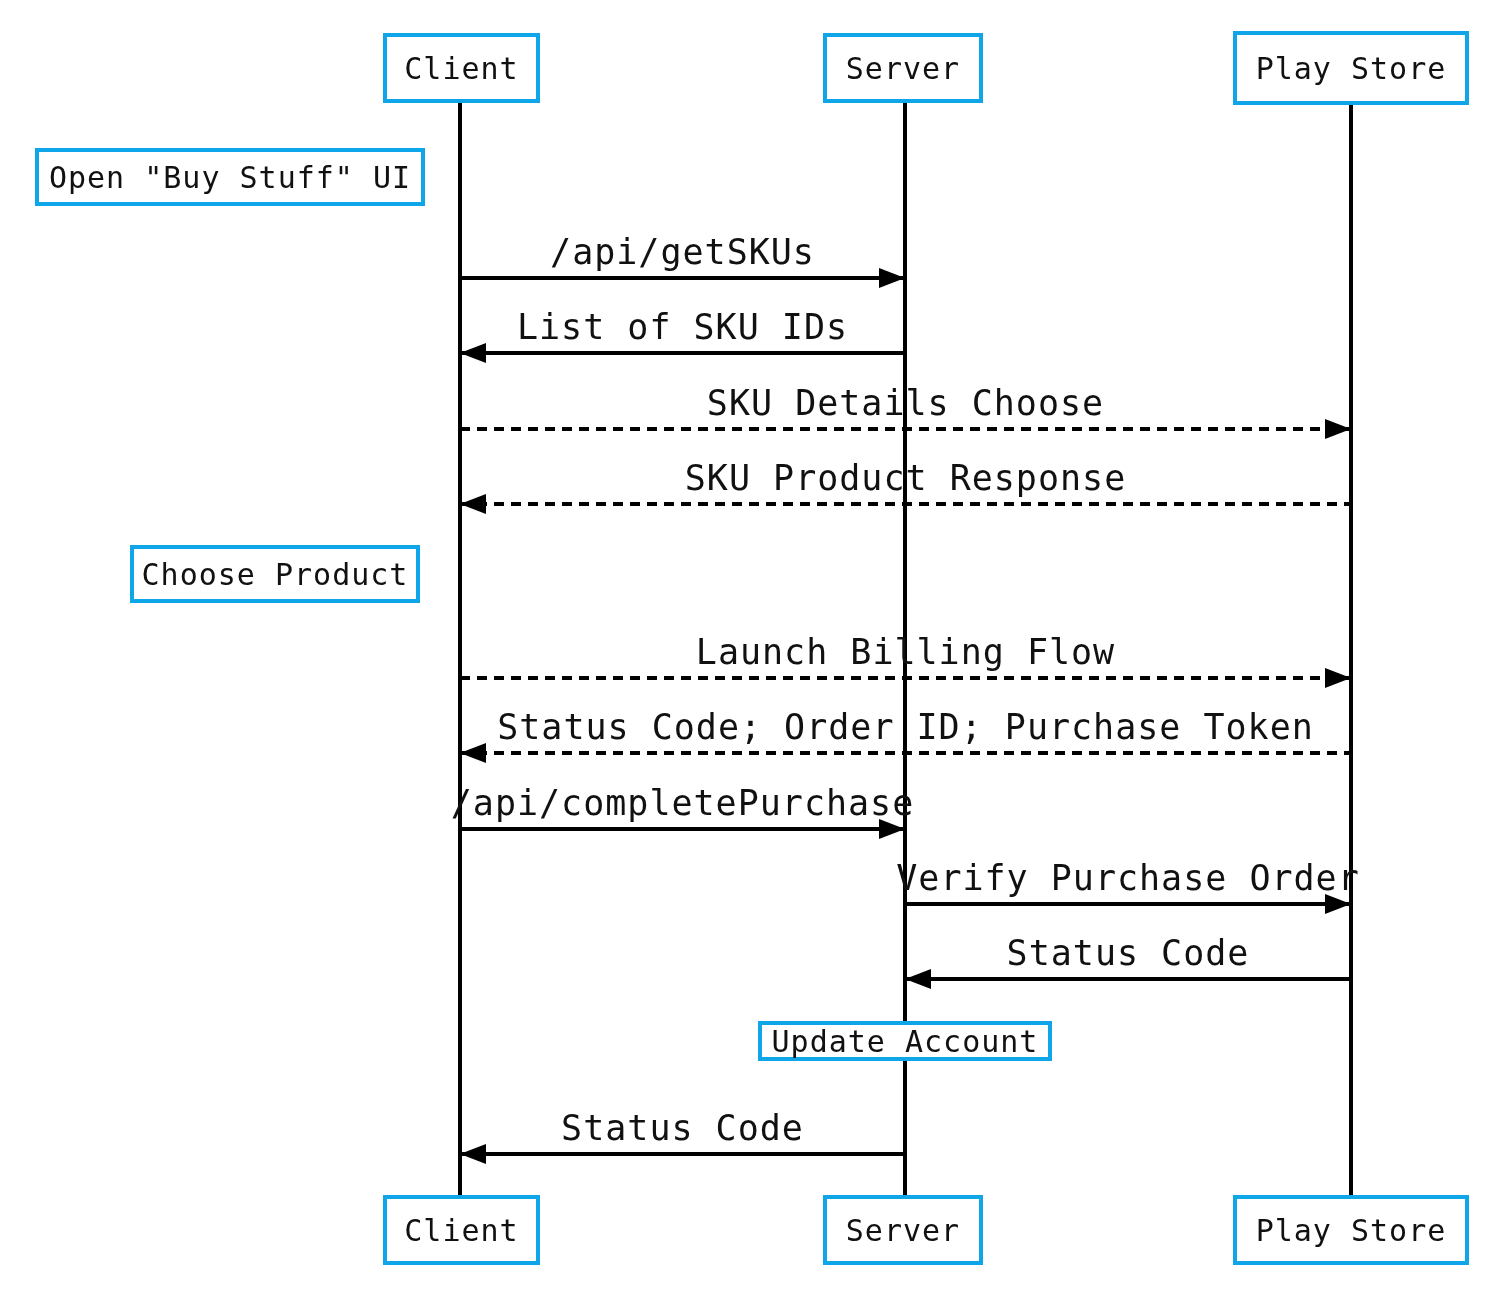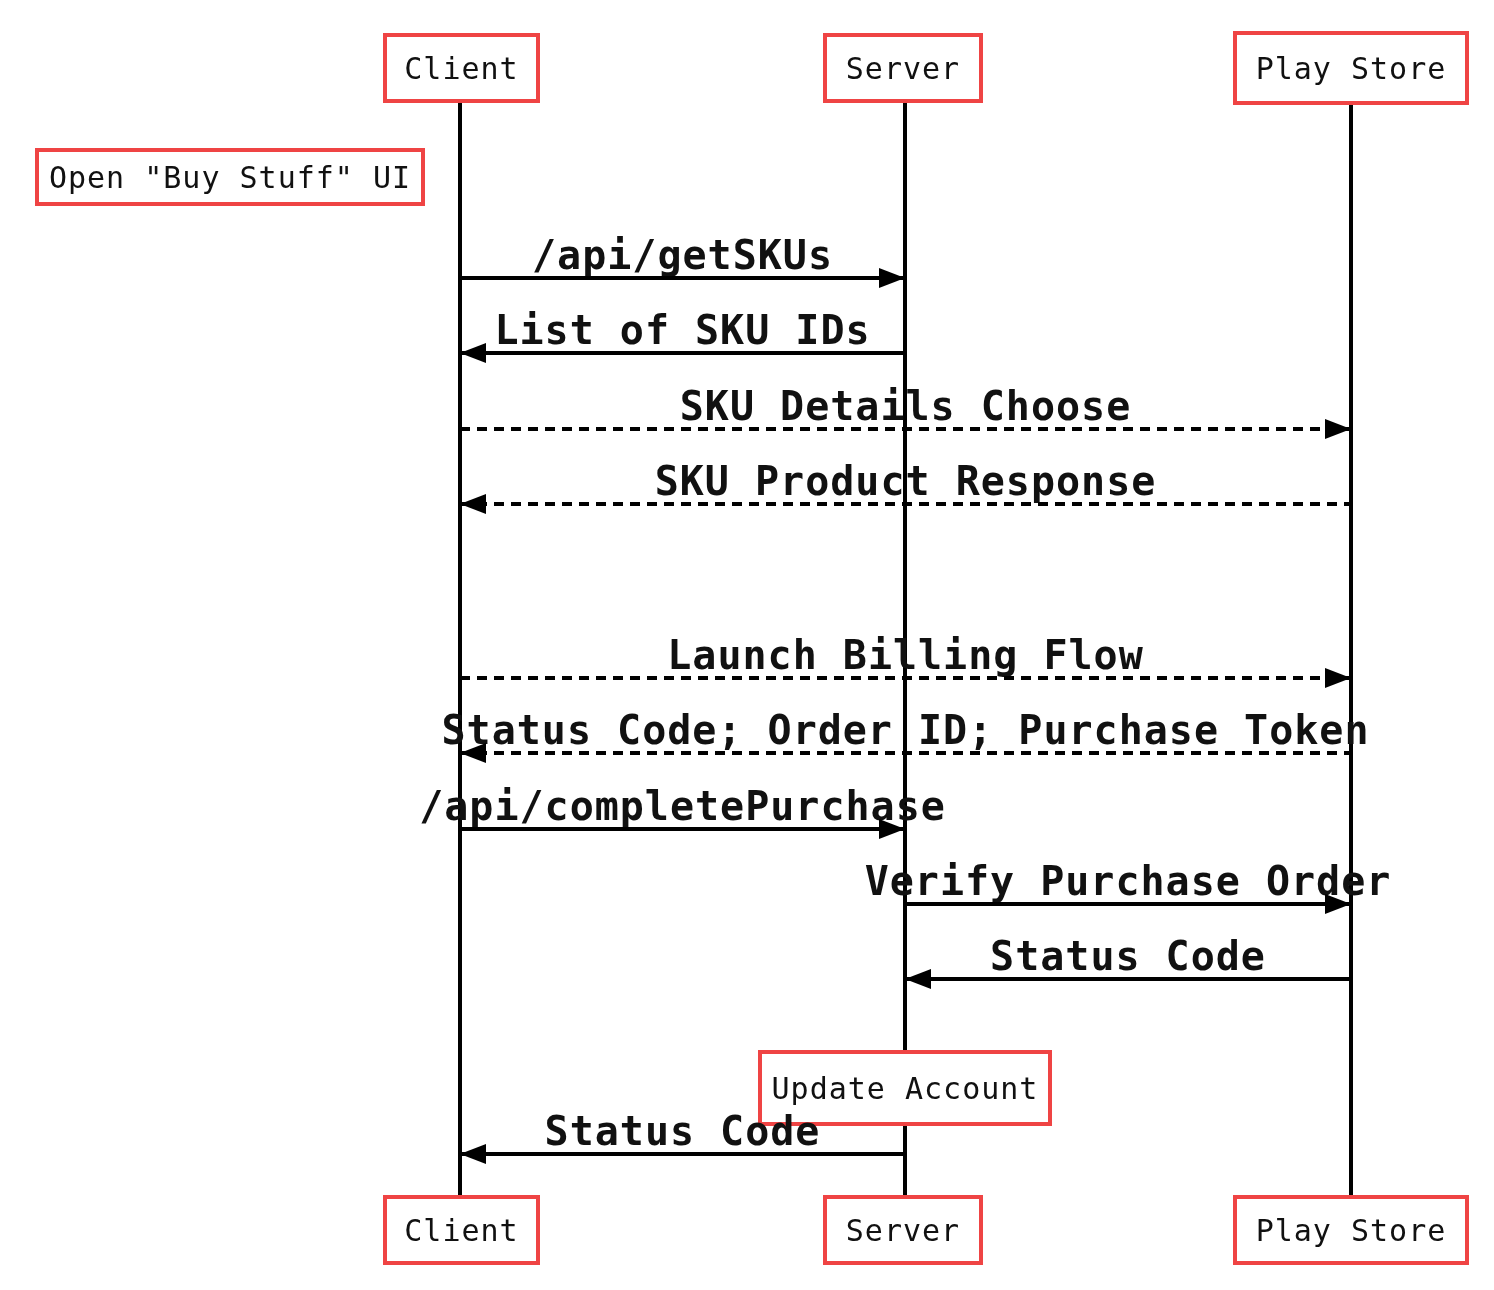--- a/index.html
+++ b/index.html
@@ -16,21 +16,21 @@
     color: #111111;
     overflow: hidden;
   }
   .lifeline {
     position: absolute;
     width: 4px;
     background: #000000;
   }
   .box {
     position: absolute;
-    border: 4px solid #ef4444;
+    border: 4px solid #0ea5e9;
     background: #ffffff;
     display: flex;
     align-items: center;
     justify-content: center;
     font-size: 30px;
     letter-spacing: 1px;
     white-space: nowrap;
     box-sizing: border-box;
   }
   .message {
@@ -48,24 +48,23 @@
     background: #000000;
   }
   .msg-line.dashed {
     background: repeating-linear-gradient(90deg, #000000 0 10px, transparent 10px 17px);
   }
   .msg-label {
     position: absolute;
     left: 50%;
     top: -44px;
     transform: translateX(-50%);
-    font-size: 40px;
+    font-size: 35px;
     letter-spacing: 1px;
     white-space: nowrap;
-    font-weight: bold;
   }
   .head {
     position: absolute;
     top: -8px;
     width: 0;
     height: 0;
     border-top: 10px solid transparent;
     border-bottom: 10px solid transparent;
   }
   .head.right {
@@ -102,21 +101,24 @@
   <div class="box" style="left:823px; top:1195px; width:160px; height:70px;">
     <span>Server</span>
   </div>
   <div class="box" style="left:1233px; top:1195px; width:236px; height:70px;">
     <span>Play Store</span>
   </div>
 
   <div class="box" style="left:35px; top:148px; width:390px; height:58px;">
     <span>Open "Buy Stuff" UI</span>
   </div>
-  <div class="box" style="left:758px; top:1050px; width:294px; height:76px;text-align:right;">
+  <div class="box" style="left:130px; top:545px; width:290px; height:58px;">
+    <span>Choose Product</span>
+  </div>
+  <div class="box" style="left:758px; top:1021px; width:294px; height:40px;text-align:right;">
     <span>Update Account</span>
   </div>
 
   <div class="message" style="left:460px; top:276px; width:445px;">
     <div class="msg-label">/api/getSKUs</div>
     <div class="msg-line solid"></div>
     <div class="head right"></div>
   </div>
 
   <div class="message" style="left:460px; top:351px; width:445px;">

